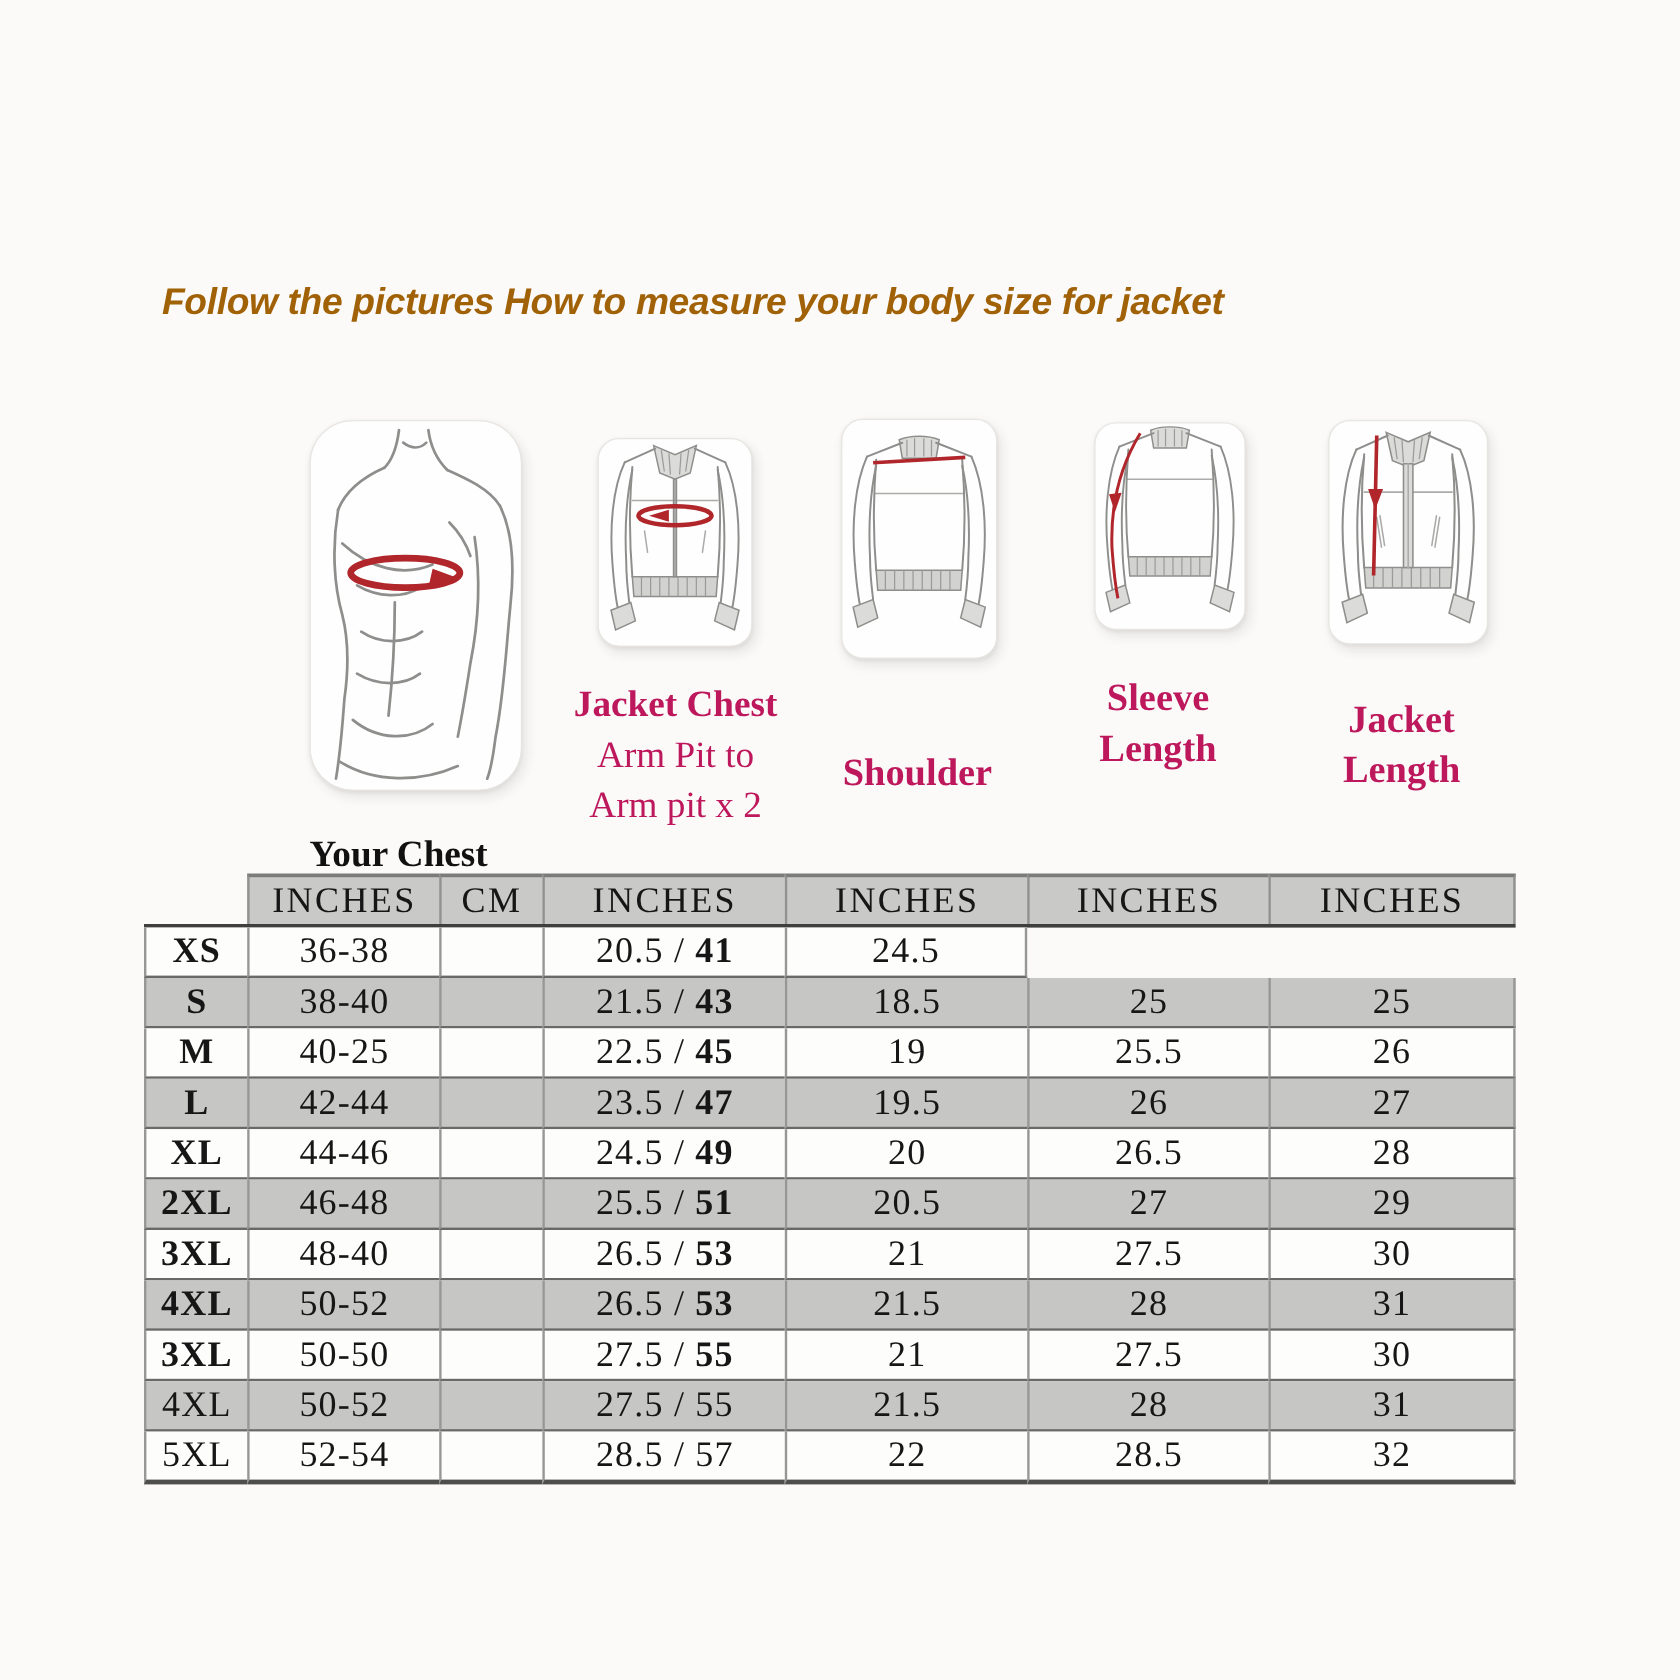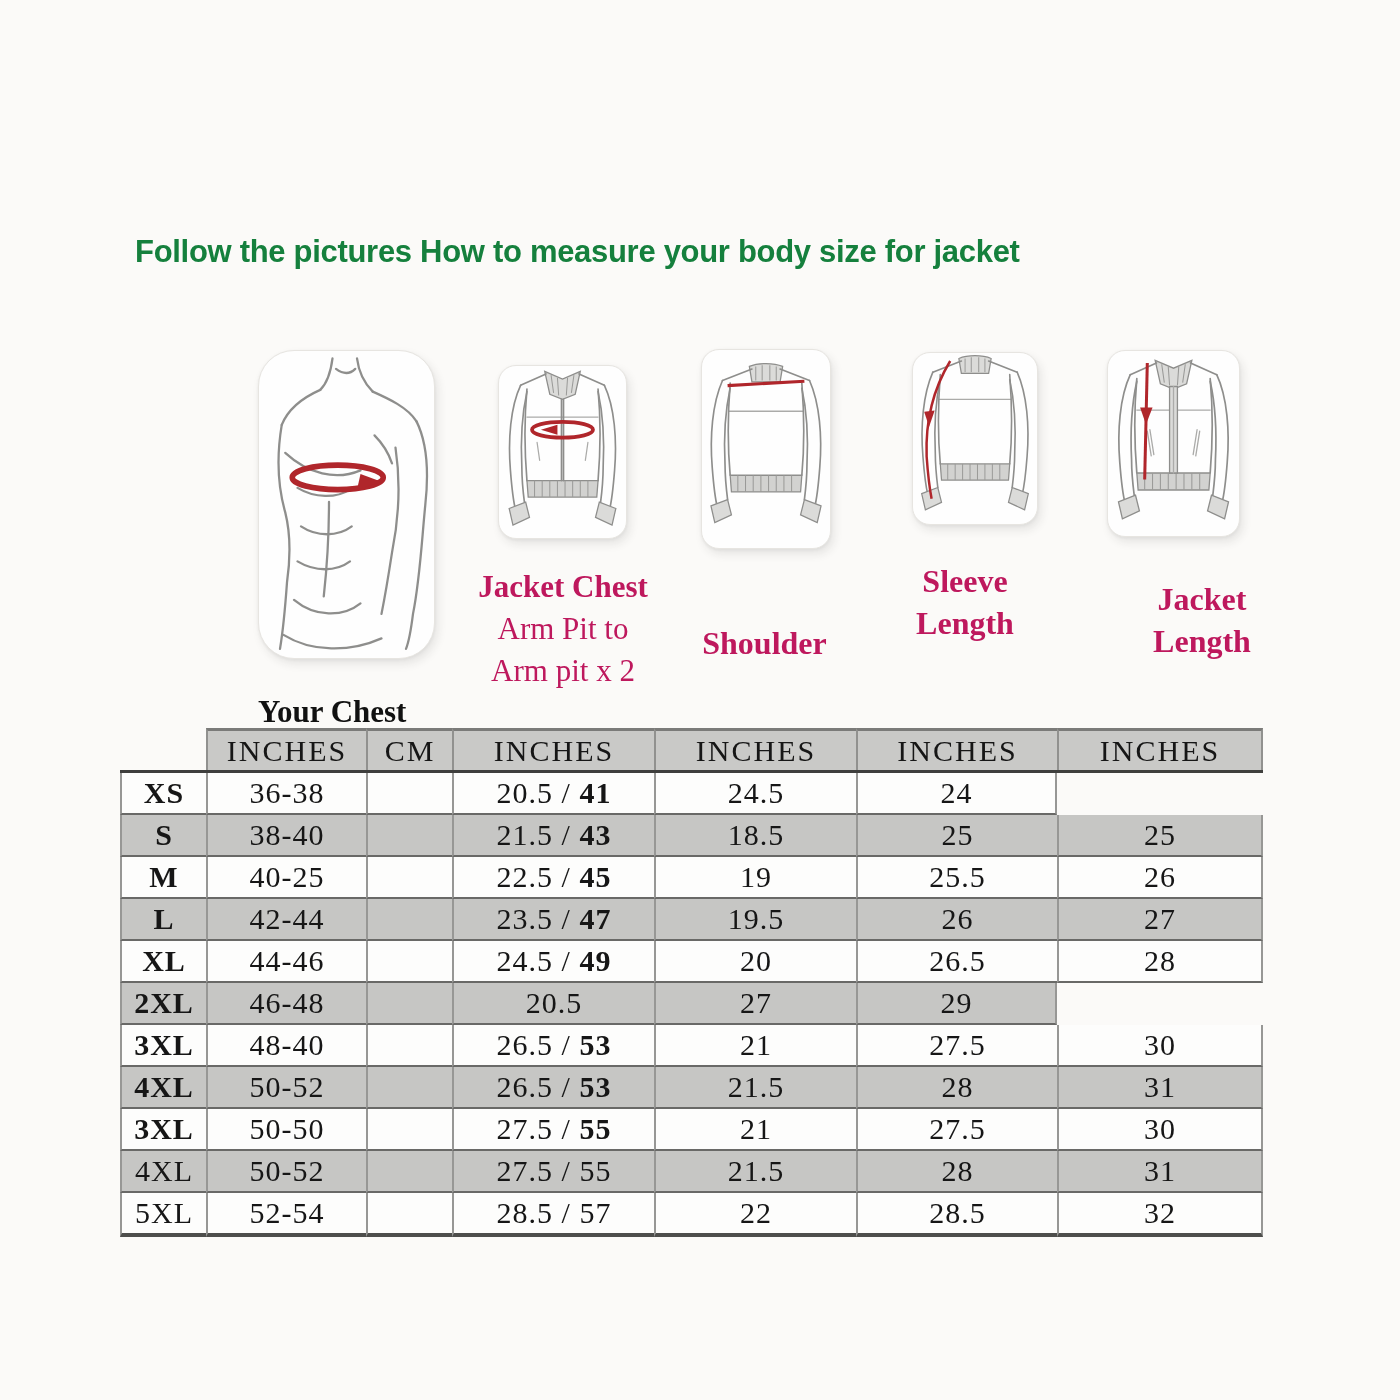--- a/index.html
+++ b/index.html
@@ -1,37 +1,37 @@
 <!DOCTYPE html>
 <html><head>
 <meta charset="utf-8">
 <style>
   html,body{margin:0;padding:0;}
   body{width:1400px;height:1400px;background:#fbfaf8;position:relative;overflow:hidden;
        font-family:"Liberation Serif", serif;color:#161616;}
   .abs{position:absolute;}
 
   .title{font-family:"Liberation Sans", sans-serif;font-weight:700;font-size:31px;
-         letter-spacing:-0.3px;color:#15803d;left:135px;top:234px;white-space:nowrap;}
+         letter-spacing:-0.3px;color:#a16207;left:135px;top:234px;white-space:nowrap;font-style:italic;}
 
   .card{background:#fefefe;border:1px solid #e7e5e1;
         box-shadow:3px 5px 10px rgba(40,40,40,.10), 0 1px 3px rgba(40,40,40,.06);}
   .card svg{display:block;width:100%;height:100%;}
   #card-torso  {left:258px;top:350px;width:175px;height:307px;border-radius:36px;}
   #card-jchest {left:498px;top:365px;width:127px;height:172px;border-radius:18px;}
   #card-shoulder{left:701px;top:349px;width:128px;height:198px;border-radius:18px;}
   #card-sleeve {left:912px;top:352px;width:124px;height:171px;border-radius:18px;}
   #card-jlength{left:1107px;top:350px;width:131px;height:185px;border-radius:18px;}
 
   .figlabel{text-align:center;font-size:31px;line-height:42px;color:#be185d;}
   .figlabel .b{font-weight:700;}
   #label-jchest {left:458px;top:566px;width:210px;}
   #label-shoulder{left:682px;top:622px;width:165px;font-weight:700;font-size:32px;}
   #label-sleeve {left:885px;top:560px;width:160px;font-weight:700;font-size:32px;}
-  #label-jlength{left:1116px;top:578px;width:172px;font-weight:700;font-size:32px;}
+  #label-jlength{left:1082px;top:578px;width:172px;font-weight:700;font-size:32px;}
 
   #your-chest{left:258px;top:694px;font-weight:700;font-size:31px;color:#111;}
 
   
   #size-table{left:120px;top:728px;width:1143px;}
   .thead,.trow{display:grid;grid-template-columns:86px 160px 86px 202px 202px 201px 206px;}
   .thead{border-bottom:3px solid #3f3f3d;}
   .hcell{height:39px;line-height:39px;background:#c9c9c7;text-align:center;
          font-size:30px;letter-spacing:2px;border-top:3px solid #7b7b79;border-left:2px solid #91918f;}
   .hcell:last-child{border-right:2px solid #91918f;}
@@ -195,21 +195,20 @@
       <div class="hcell">INCHES</div>
       <div class="hcell">INCHES</div>
     </div>
     <div>
         <div class="trow">
           <div class="tcell csize b">XS</div>
           <div class="tcell">36-38</div>
           <div class="tcell"></div>
           <div class="tcell"><span>20.5 / </span><span class="b">41</span></div>
           <div class="tcell">24.5</div>
-          <div class="tcell">24</div>
         </div>
         <div class="trow shaded">
           <div class="tcell csize b">S</div>
           <div class="tcell">38-40</div>
           <div class="tcell"></div>
           <div class="tcell"><span>21.5 / </span><span class="b">43</span></div>
           <div class="tcell">18.5</div>
           <div class="tcell">25</div>
           <div class="tcell">25</div>
         </div>
@@ -237,20 +236,21 @@
           <div class="tcell"></div>
           <div class="tcell"><span>24.5 / </span><span class="b">49</span></div>
           <div class="tcell">20</div>
           <div class="tcell">26.5</div>
           <div class="tcell">28</div>
         </div>
         <div class="trow shaded">
           <div class="tcell csize b">2XL</div>
           <div class="tcell">46-48</div>
           <div class="tcell"></div>
+          <div class="tcell"><span>25.5 / </span><span class="b">51</span></div>
           <div class="tcell">20.5</div>
           <div class="tcell">27</div>
           <div class="tcell">29</div>
         </div>
         <div class="trow">
           <div class="tcell csize b">3XL</div>
           <div class="tcell">48-40</div>
           <div class="tcell"></div>
           <div class="tcell"><span>26.5 / </span><span class="b">53</span></div>
           <div class="tcell">21</div>

